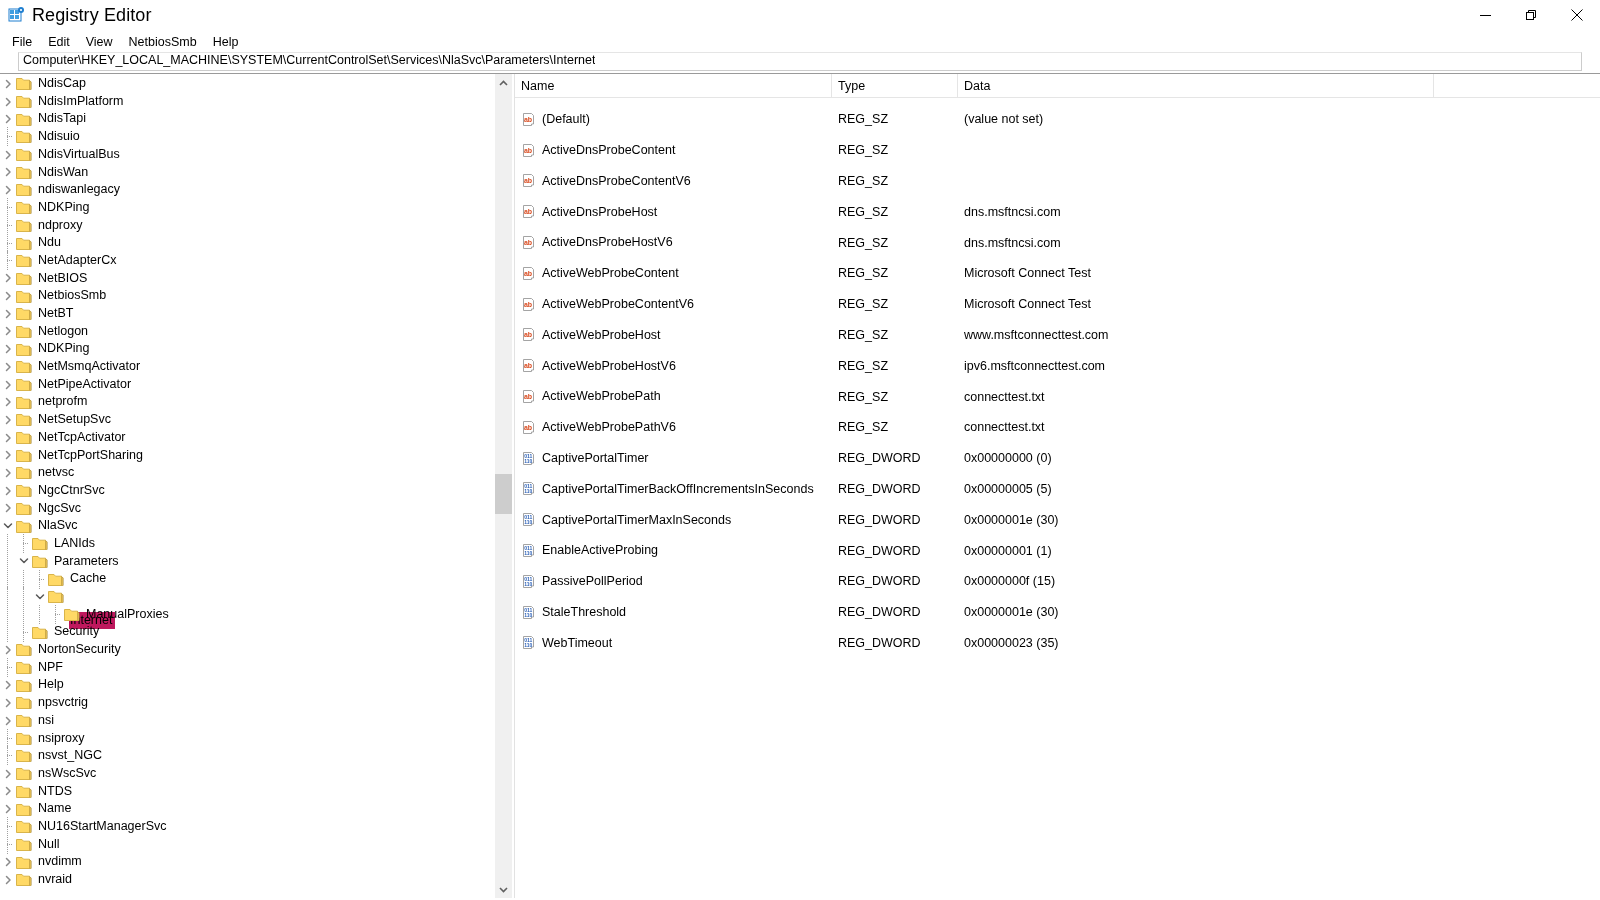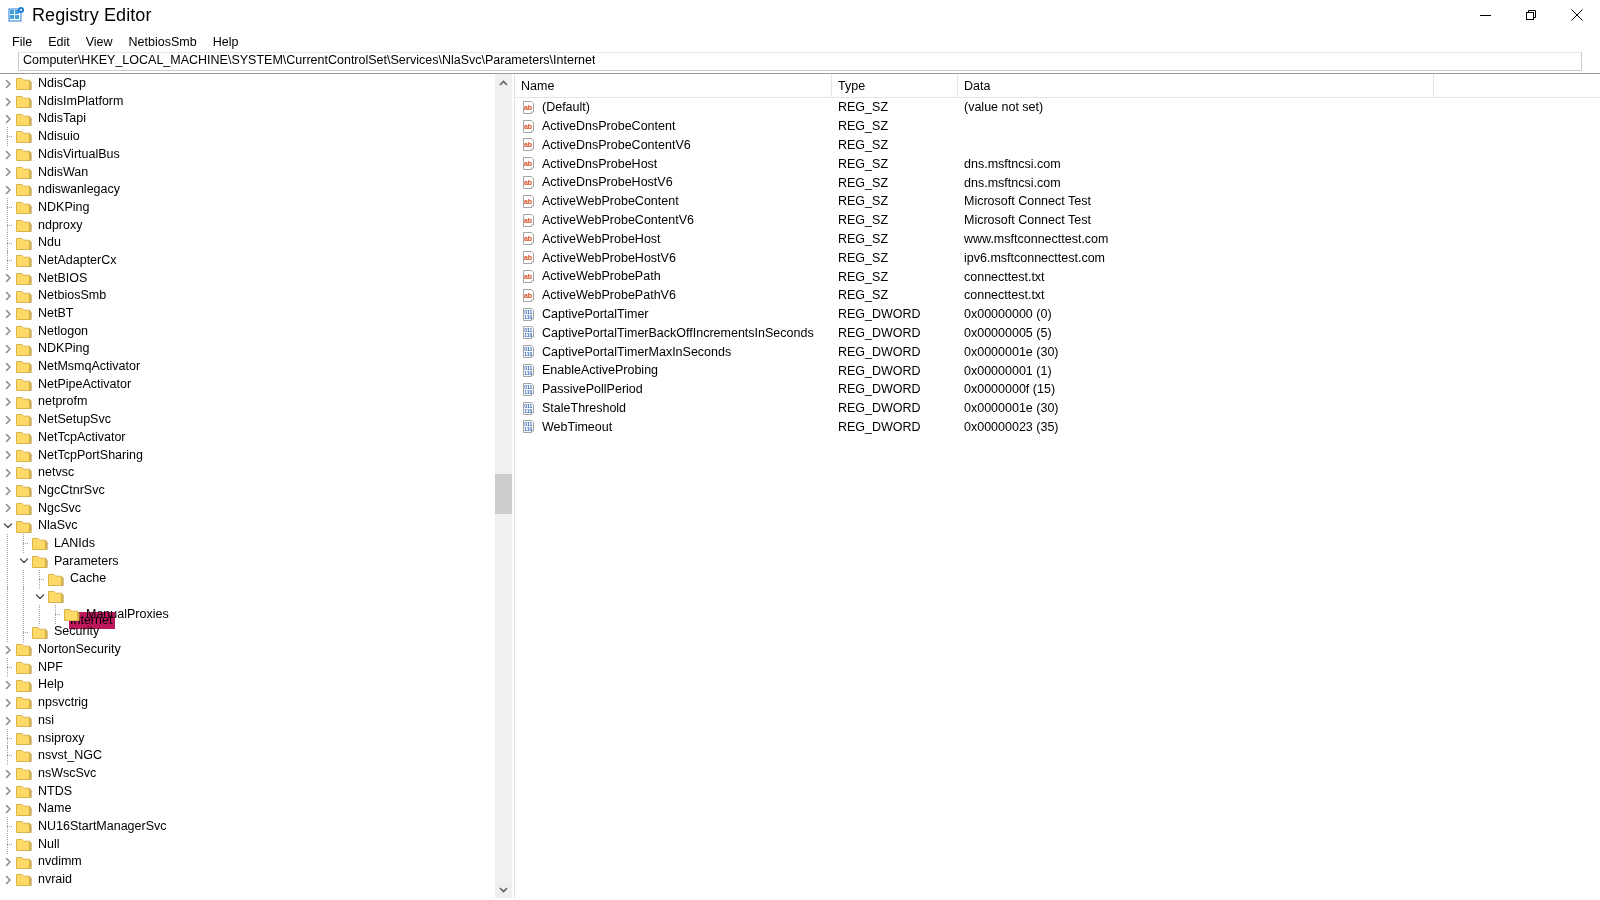--- a/index.html
+++ b/index.html
@@ -264,20 +264,21 @@
   .hcell.tail { flex: 1 1 auto; border-right: none; }
 
   .list-body {
     position: relative;
   }
   .list-row {
     height: 18.8px;
     display: flex;
     align-items: flex-end;
     white-space: nowrap;
+    margin-top: 12px;
   }
   .cell {
     font-size: 12.5px;
     color: #000000;
     box-sizing: border-box;
     display: flex;
     align-items: center;
     height: 18.8px;
     overflow: hidden;
   }

